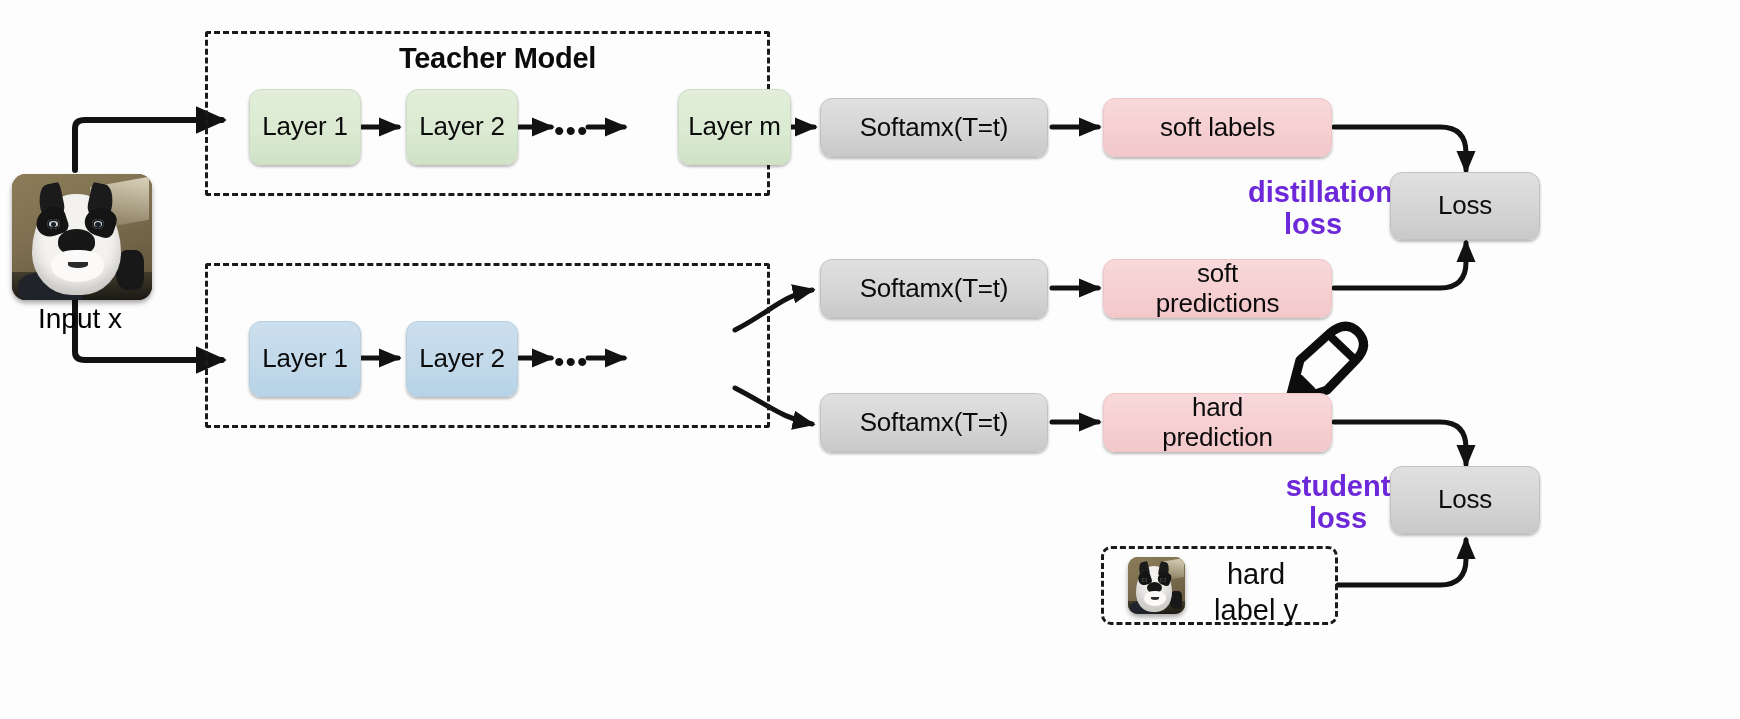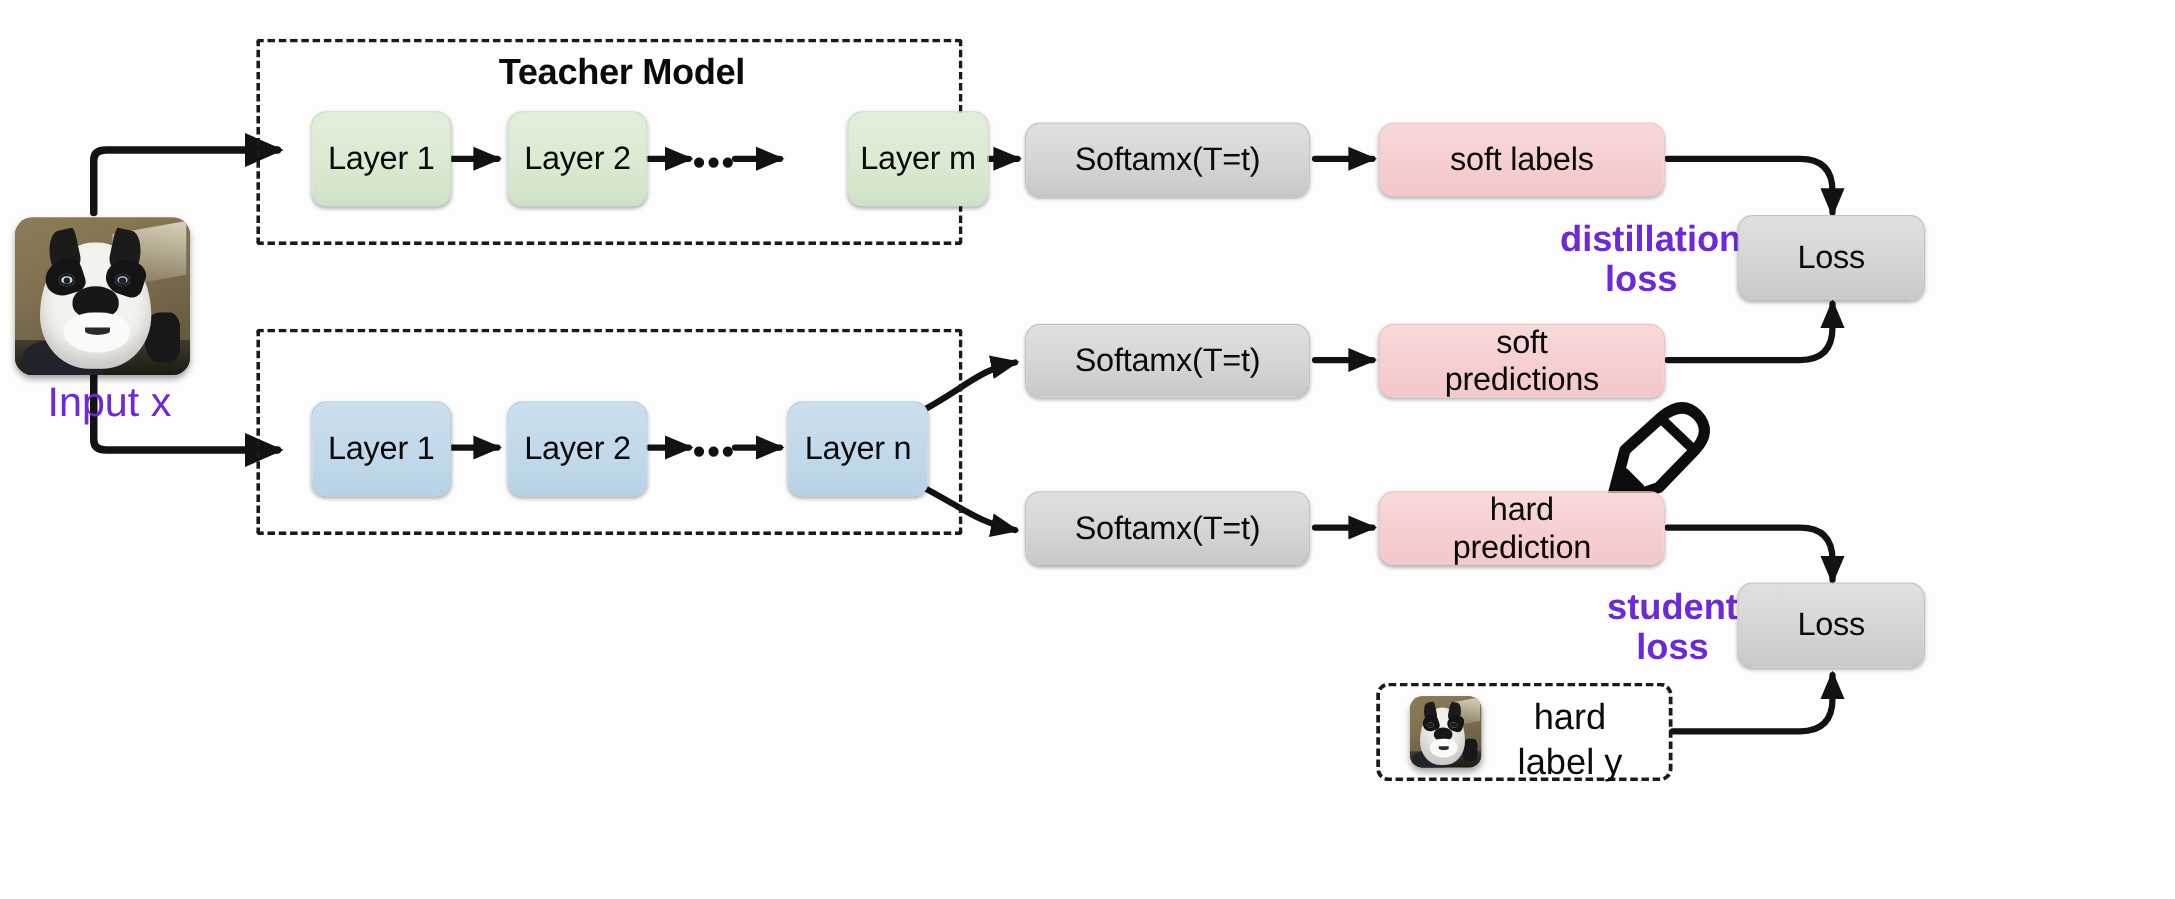--- a/index.html
+++ b/index.html
@@ -63,22 +63,22 @@
     font-weight: bold;
     font-size: 29px;
     color: #0b0b0b;
     letter-spacing: -0.3px;
     white-space: nowrap;
   }
 
   
   .plain-label {
     position: absolute;
-    font-size: 33px;
-    color: #6d28d9;
+    font-size: 28px;
+    color: #000000;
     white-space: nowrap;
   }
   .bold-label {
     position: absolute;
     font-size: 29px;
     font-weight: bold;
     color: #6d28d9;
     text-align: center;
     line-height: 1.12;
   }
@@ -279,21 +279,20 @@
     <span>distillation</span><br>
     <span>loss</span>
   </div>
   <div class="node grey" style="left:1390px; top:172px; width:150px; height:68px;">Loss</div>
 
   <div class="group-box" style="left:205px; top:263px; width:565px; height:165px;"></div>
 
   <div class="node blue" style="left:249px; top:321px; width:112px; height:76px;">Layer 1</div>
   <div class="node blue" style="left:406px; top:321px; width:112px; height:76px;">Layer 2</div>
   <div class="dots" style="left:554px; top:347px;">•••</div>
-  <div class="node blue" style="left:630px; top:321px; width:113px; height:76px;">Layer n</div>
 
   <div class="node grey" style="left:820px; top:259px; width:228px; height:59px;">Softamx(T=t)</div>
   <div class="node pink" style="left:1103px; top:259px; width:229px; height:59px; flex-direction:column;">
     <span>soft</span>
     <span>predictions</span>
   </div>
 
   <div class="node grey" style="left:820px; top:393px; width:228px; height:59px;">Softamx(T=t)</div>
   <div class="node pink" style="left:1103px; top:393px; width:229px; height:59px; flex-direction:column;">
     <span>hard</span>

